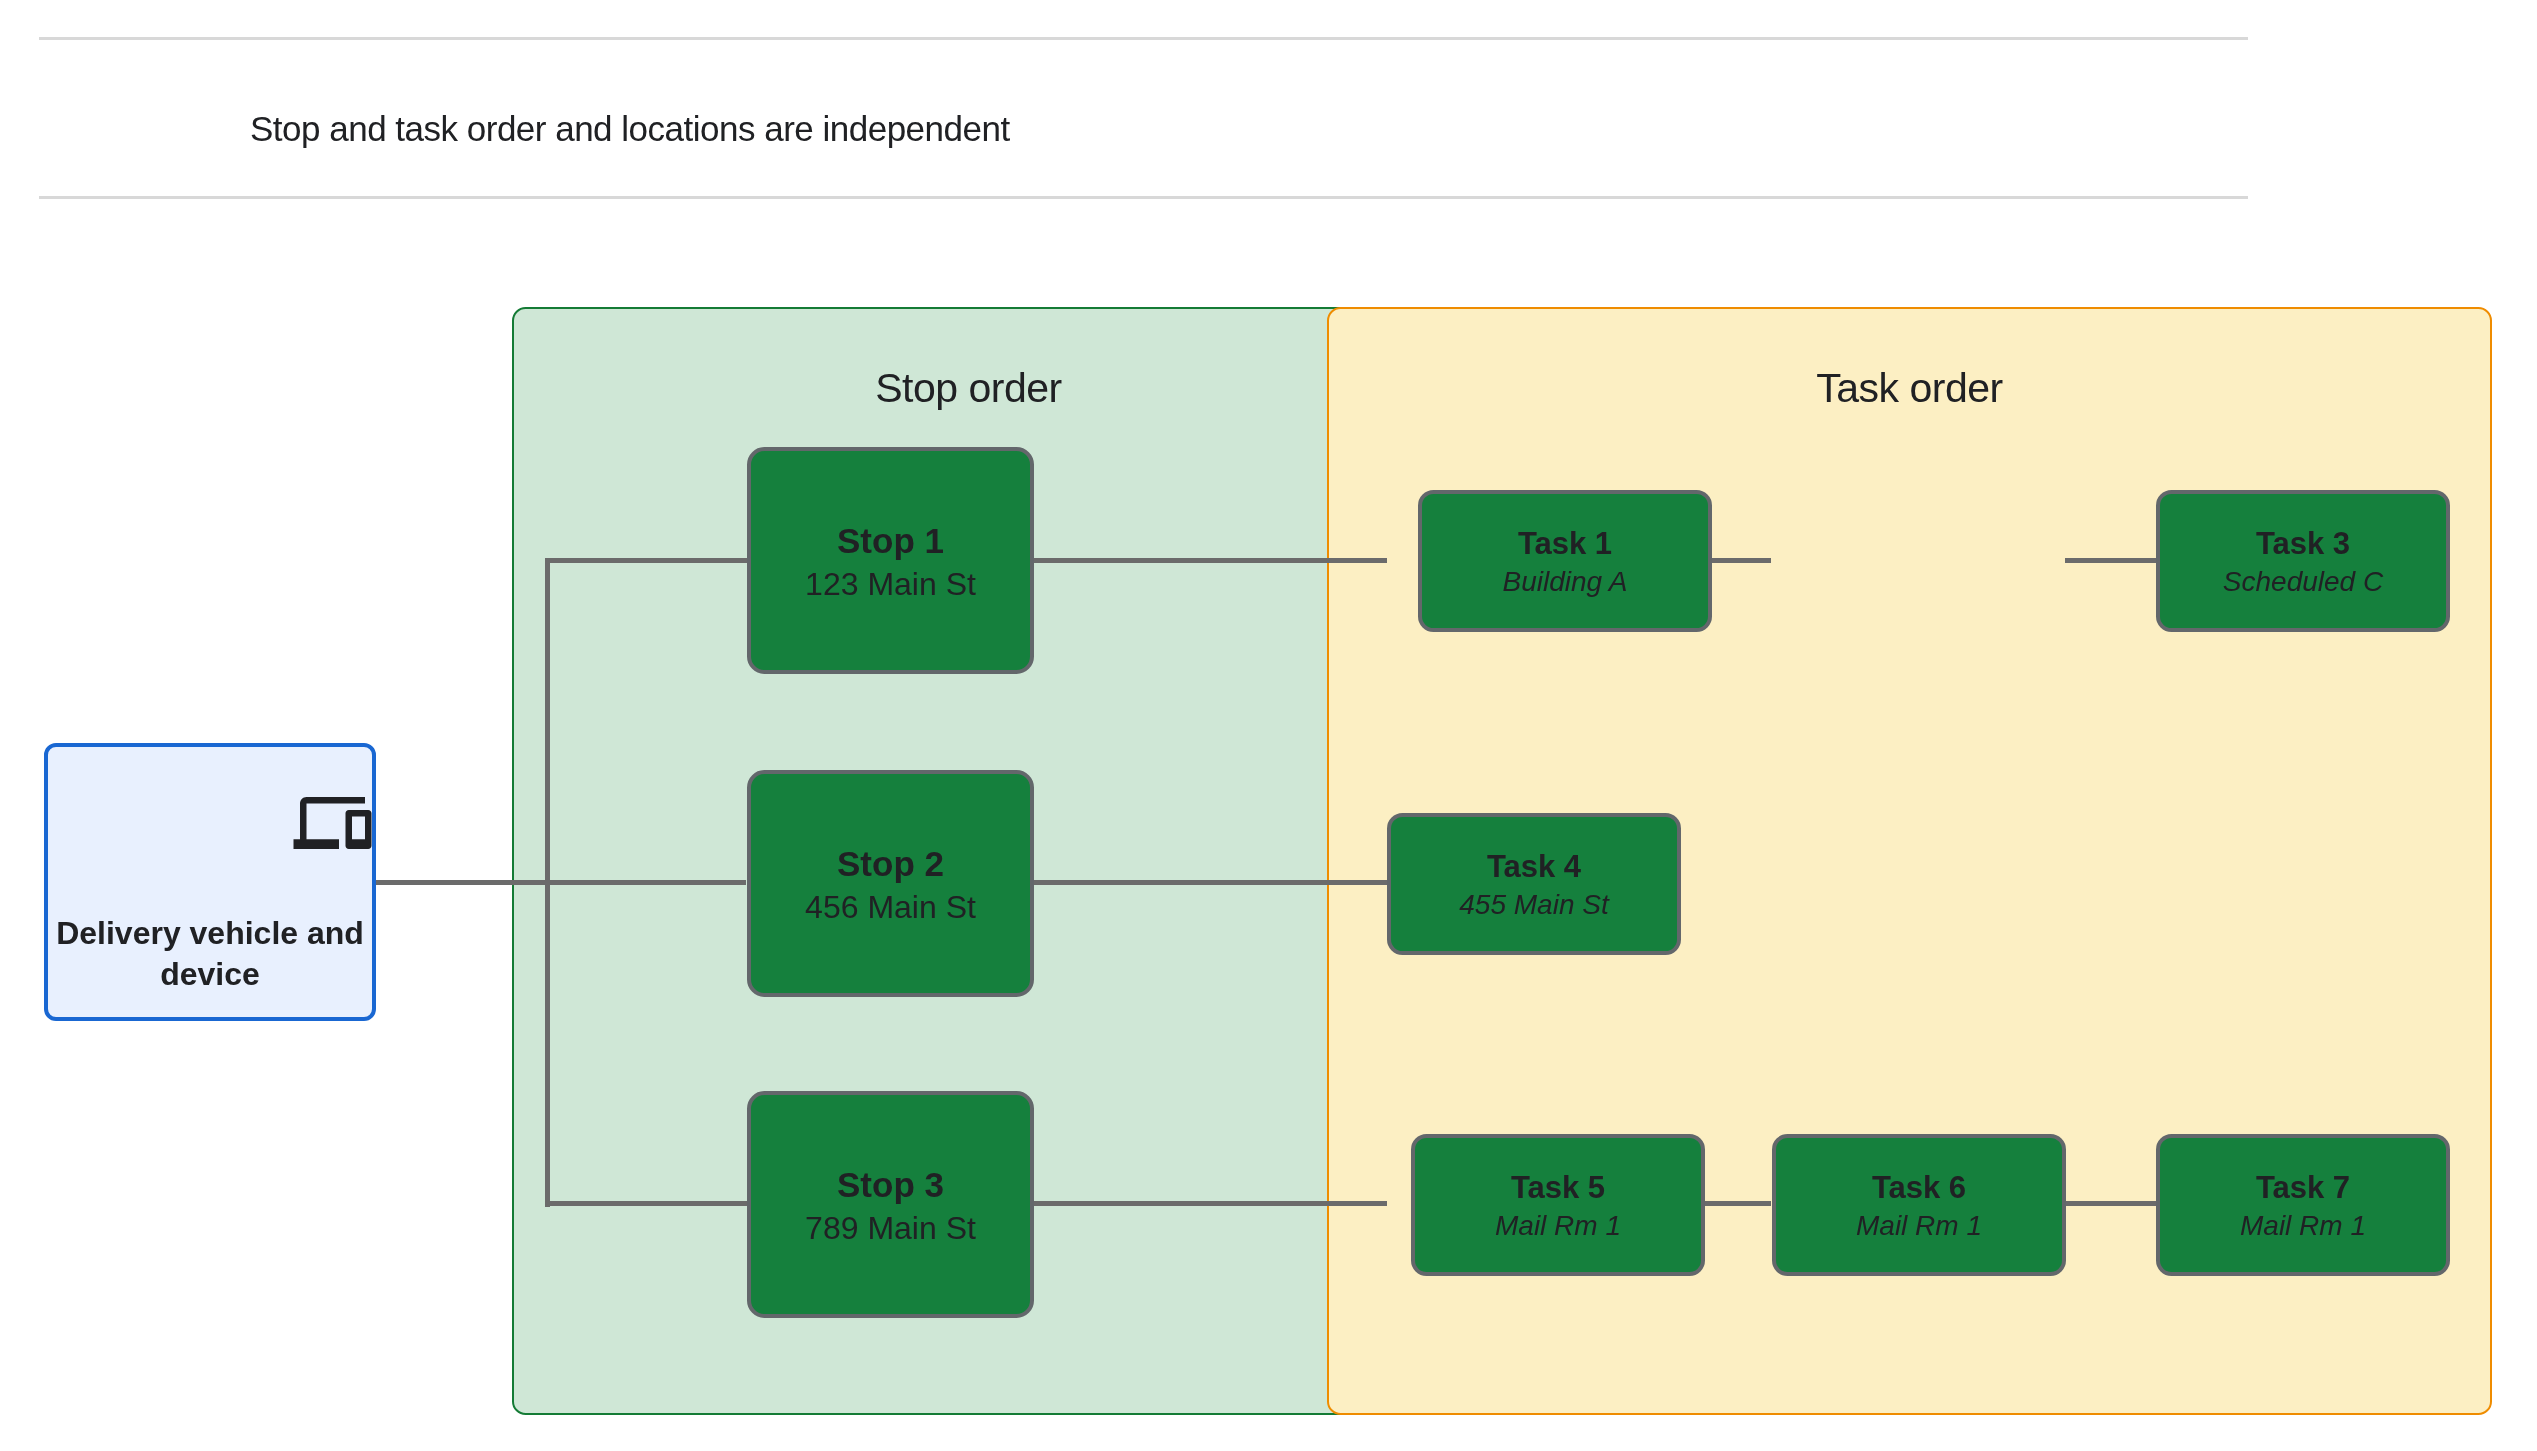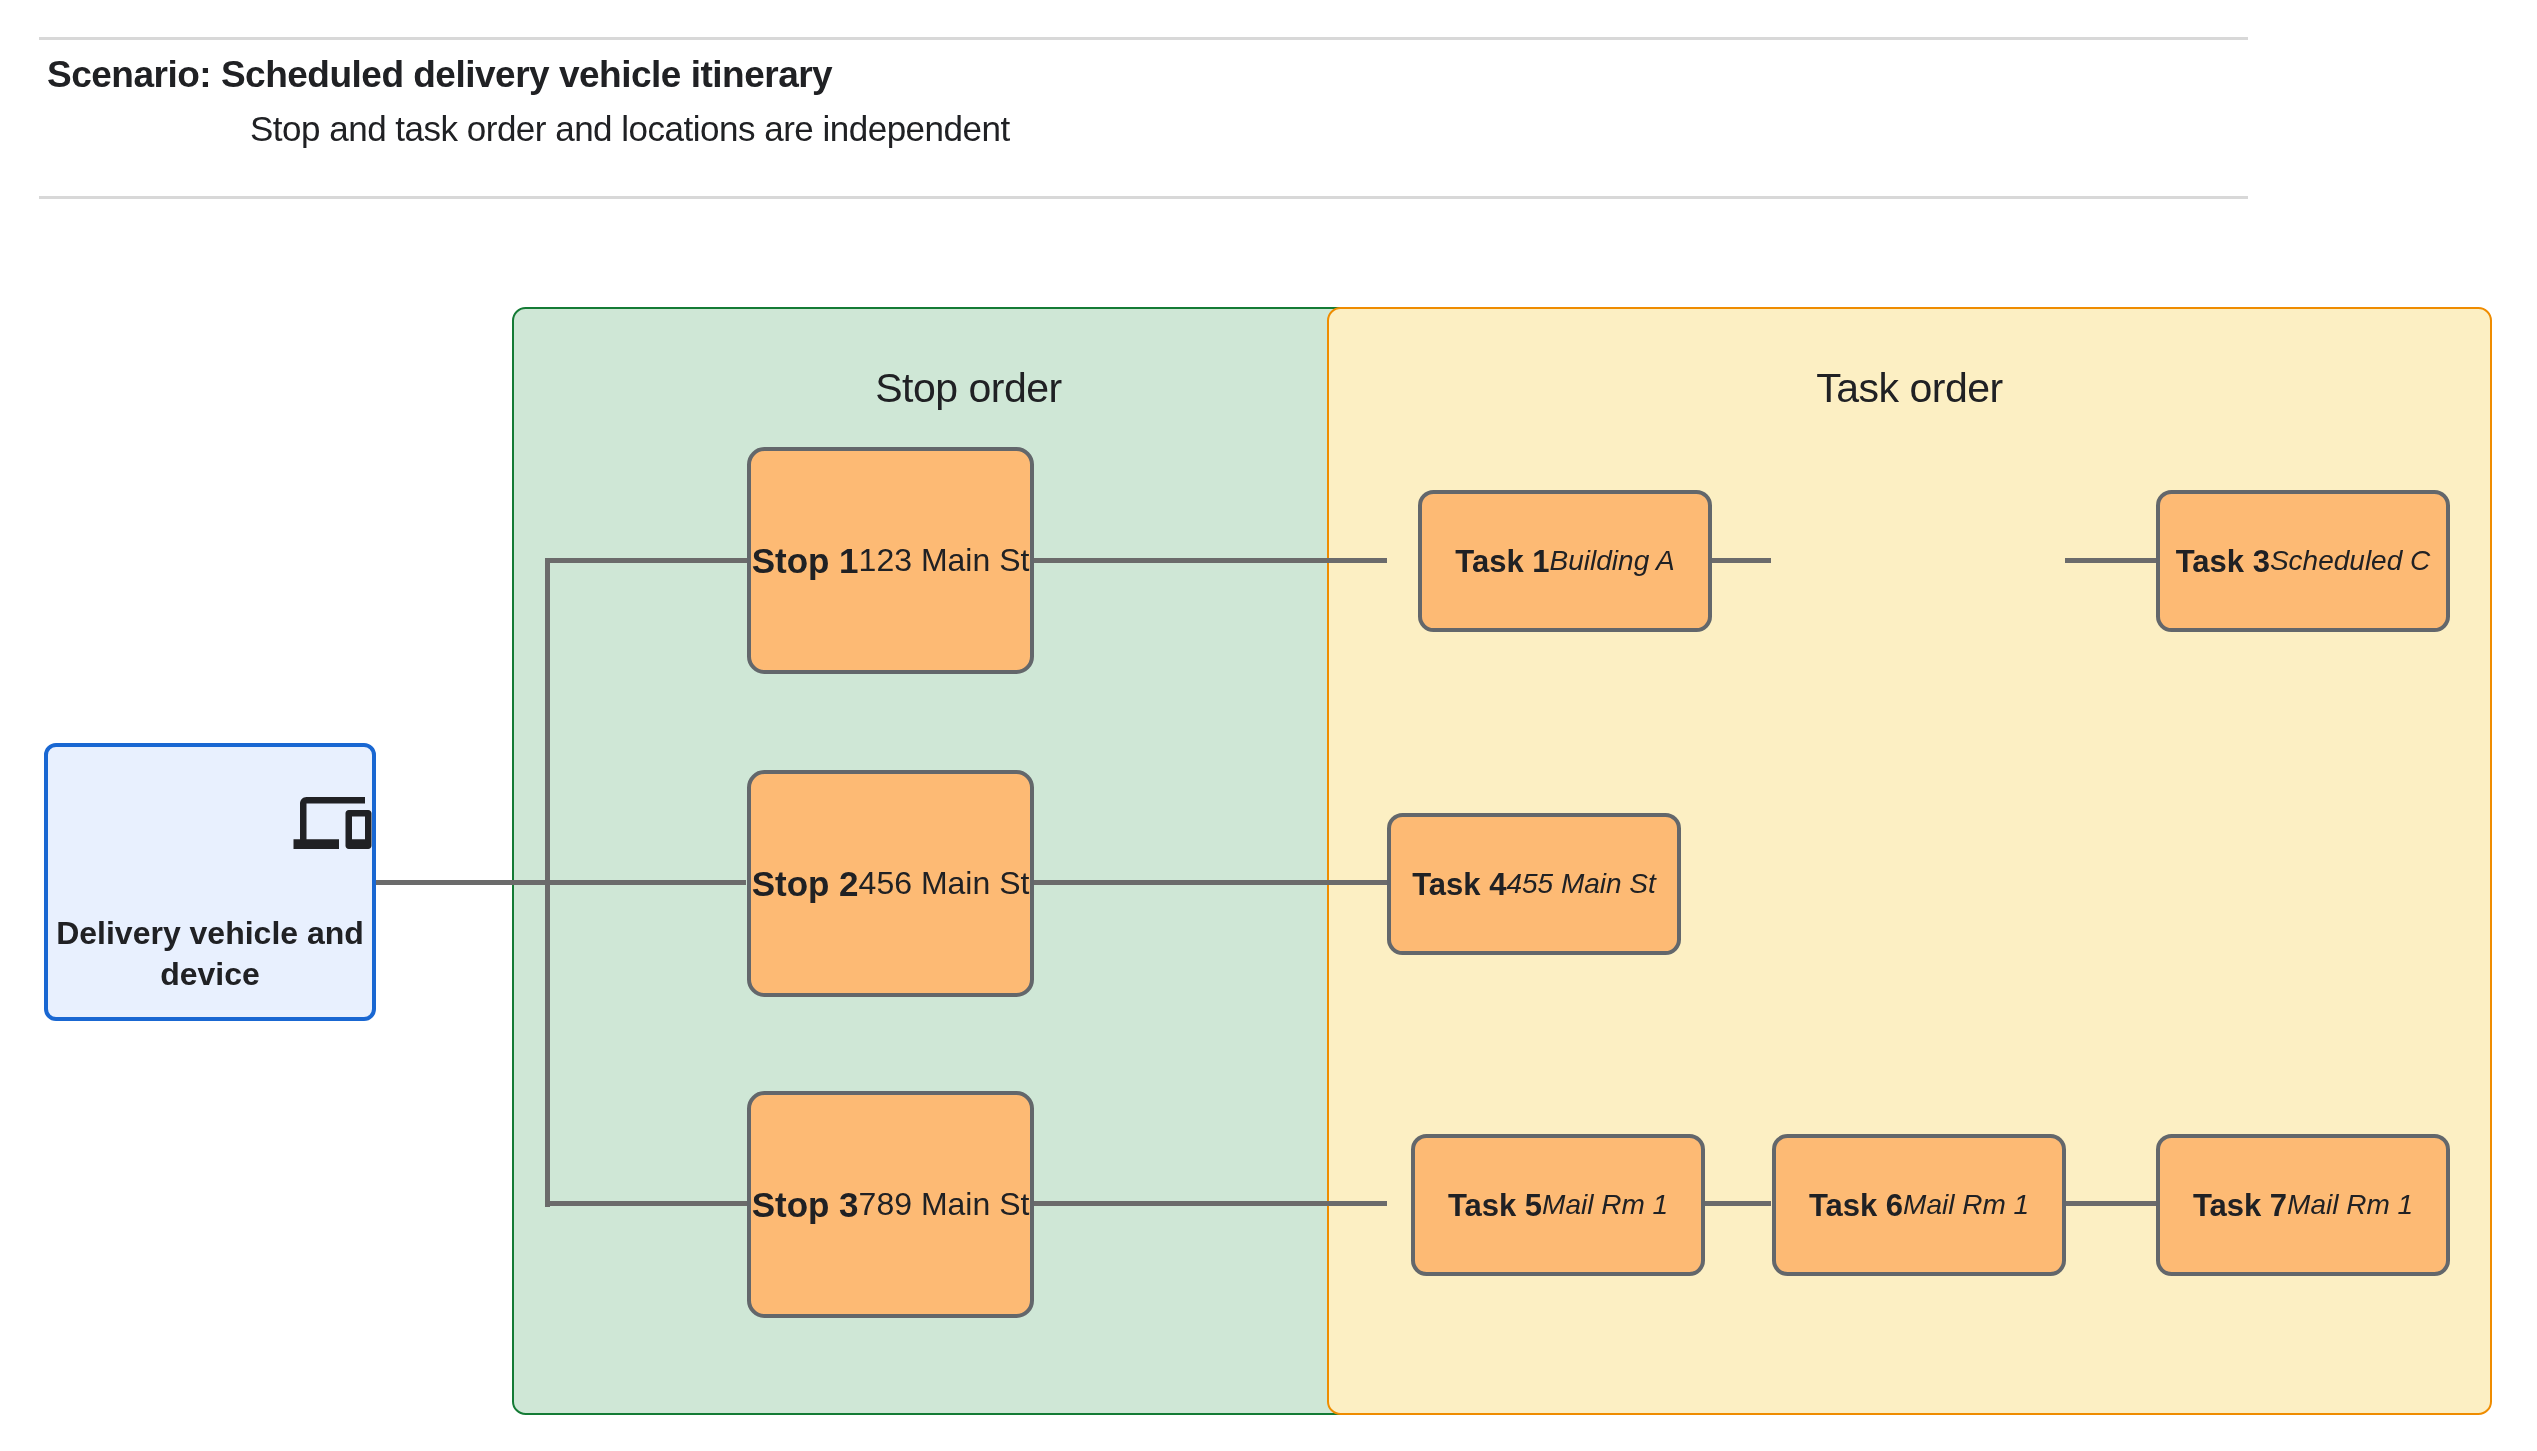--- a/index.html
+++ b/index.html
@@ -31,22 +31,22 @@
   .panel-stop{left:512px;width:913px;background:var(--stop-fill);border:2.9px solid var(--stop-border);}
   .panel-task{left:1327px;width:1165px;background:var(--task-fill);border:2.9px solid var(--task-border);}
   .panel-title{position:absolute;top:56px;left:0;width:100%;text-align:center;font-size:41px;font-weight:normal;letter-spacing:-0.5px;}
 
   
   .conn{position:absolute;background:var(--connector);}
   .conn-h{height:4.8px;}
   .conn-v{width:4.8px;}
 
   
-  .node{position:absolute;background:#fdba74;border:4.8px solid var(--node-border);
-        display:flex;flex-direction:row;align-items:center;justify-content:center;
+  .node{position:absolute;background:#15803d;border:4.8px solid var(--node-border);
+        display:flex;flex-direction:column;align-items:center;justify-content:center;
         text-align:center;}
   .stop-node{width:287px;height:227px;border-radius:17.5px;left:747px;}
   .task-node{width:294px;height:142px;border-radius:15.5px;}
   .node-name{font-weight:bold;}
   .stop-node .node-name{font-size:35px;line-height:47px;}
   .stop-node .node-loc{font-size:32px;line-height:41px;}
   .task-node .node-name{font-size:31px;line-height:41px;}
   .task-node .node-loc{font-size:28px;line-height:36px;font-style:italic;}
 
   
@@ -55,21 +55,20 @@
            display:flex;flex-direction:column;align-items:flex-end;}
   .vehicle svg{margin-top:50px;display:block;}
   .vehicle-label{margin-top:64px;font-size:32px;font-weight:bold;line-height:41px;text-align:center;}
 </style>
 </head>
 <body>
 
 <div class="canvas">
 
   <div class="rule rule-top"></div>
-  <div class="page-title">Scenario: Scheduled delivery vehicle itinerary</div>
   <div class="page-subtitle">Stop and task order and locations are independent</div>
   <div class="rule rule-bottom"></div>
 
   <div class="panel panel-stop">
     <div class="panel-title">Stop order</div>
   </div>
   <div class="panel panel-task">
     <div class="panel-title">Task order</div>
   </div>
 

